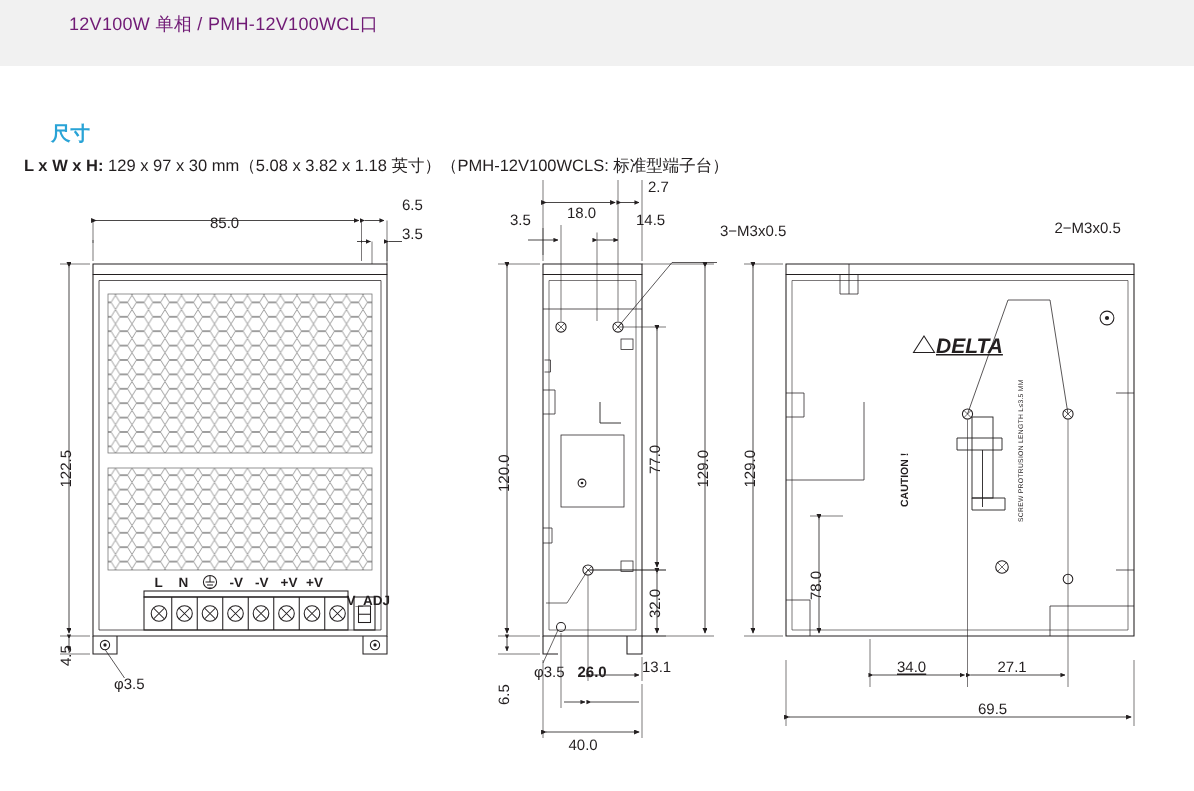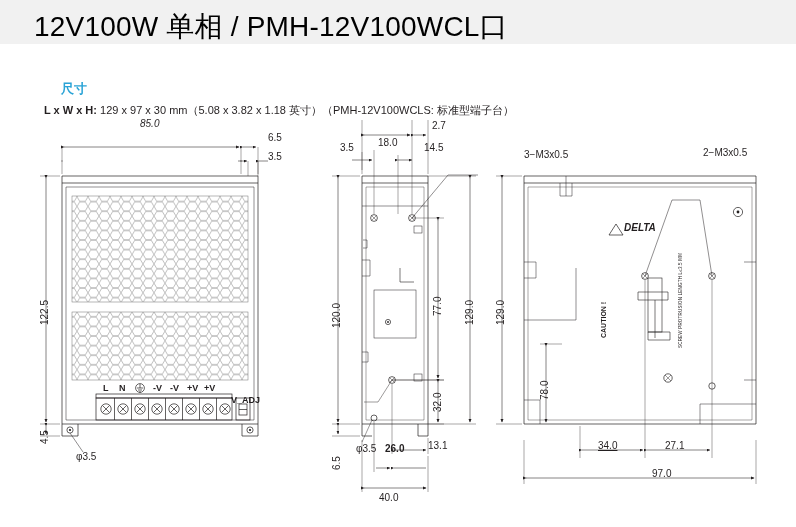--- a/index.html
+++ b/index.html
@@ -17,39 +17,38 @@
   }
   .header-band {
     position: absolute;
     left: 0; top: 0;
     width: 796px;
     height: 44px;
     background: #f1f1f1;
   }
   .header-title {
     position: absolute;
-    left: 34px;
+    left: 46px;
     top: 8px;
-    font-size: 28px;
-    color: #000000;
+    font-size: 12px;
+    color: #701a75;
     letter-spacing: 0.2px;
     white-space: nowrap;
   }
   .section-title {
     position: absolute;
     left: 34px;
     top: 80px;
     font-size: 13px;
     font-weight: bold;
     color: #29a3d6;
-    margin-left: 27px;
   }
   .dim-line-text {
     position: absolute;
-    left: 44px;
+    left: 16px;
     top: 103px;
     font-size: 11px;
     color: #231f20;
     white-space: nowrap;
   }
   .dim-line-text b { font-weight: bold; }
 
   
   .canvas {
     position: absolute;
@@ -88,25 +87,26 @@
     position: absolute;
     font-size: 4.5px;
     color: #231f20;
     white-space: nowrap;
     transform-origin: 0 0;
     transform: rotate(-90deg);
     letter-spacing: 0.2px;
   }
   .brand {
     position: absolute;
-    font-size: 10px;
+    font-size: 14px;
     font-style: italic;
     font-weight: bold;
     color: #231f20;
     white-space: nowrap;
+    text-decoration: underline;
   }
   svg { display: block; }
 </style>
 </head>
 <body>
 
 <div class="header-band"></div>
 <div class="header-title">12V100W 单相 / PMH-12V100WCL口</div>
 
 <div class="section-title">尺寸</div>
@@ -326,53 +326,53 @@
     <path d="M645,280 L645,458" stroke-width="0.4"></path>
     <path d="M712,280 L712,458" stroke-width="0.4"></path>
     <path d="M582,450 L643,450" marker-start="url(#arrS)" marker-end="url(#arrS)" stroke-width="0.55"></path>
     <path d="M647,450 L710,450" marker-start="url(#arrS)" marker-end="url(#arrS)" stroke-width="0.55"></path>
     <path d="M524,440 L524,484" stroke-width="0.4"></path>
     <path d="M756,440 L756,484" stroke-width="0.4"></path>
     <path d="M526,478 L754,478" marker-start="url(#arr)" marker-end="url(#arr)" stroke-width="0.55"></path>
   </g>
 </svg>
 
-<div class="lbl" style="left:140px; top:119px;font-style:italic;">85.0</div>
+<div class="lbl" style="left:140px; top:145px;">85.0</div>
 <div class="lbl" style="left:268px; top:133px;">6.5</div>
 <div class="lbl" style="left:268px; top:152px;">3.5</div>
 <div class="lbl vert" style="left:40px; top:325px;">122.5</div>
 <div class="lbl vert" style="left:40px; top:444px;">4.5</div>
 <div class="lbl" style="left:76px; top:452px;">φ3.5</div>
 
 <div class="terminal-lbl" style="left:103px; top:383px;">L</div>
 <div class="terminal-lbl" style="left:119px; top:383px;">N</div>
 <div class="terminal-lbl" style="left:153px; top:383px;">-V</div>
 <div class="terminal-lbl" style="left:170px; top:383px;">-V</div>
 <div class="terminal-lbl" style="left:187px; top:383px;">+V</div>
 <div class="terminal-lbl" style="left:204px; top:383px;">+V</div>
 <div class="terminal-lbl small" style="left:231px; top:395px;">V_ADJ</div>
 
 <div class="lbl" style="left:378px; top:138px;">18.0</div>
 <div class="lbl" style="left:432px; top:121px;">2.7</div>
 <div class="lbl" style="left:340px; top:143px;">3.5</div>
 <div class="lbl" style="left:424px; top:143px;">14.5</div>
-<div class="lbl" style="left:480px; top:150px;margin-left:44px;">3−M3x0.5</div>
+<div class="lbl" style="left:480px; top:150px;">3−M3x0.5</div>
 <div class="lbl vert" style="left:332px; top:328px;">120.0</div>
 <div class="lbl vert" style="left:332px; top:470px;">6.5</div>
 <div class="lbl" style="left:356px; top:444px;">φ3.5</div>
 <div class="lbl vert" style="left:433px; top:316px;">77.0</div>
 <div class="lbl vert" style="left:465px; top:325px;">129.0</div>
 <div class="lbl vert" style="left:433px; top:412px;">32.0</div>
 <div class="lbl" style="left:428px; top:441px;">13.1</div>
 <div class="lbl" style="left:385px; top:444px;font-weight:bold;">26.0</div>
 <div class="lbl" style="left:379px; top:493px;">40.0</div>
 
 <div class="lbl" style="left:703px; top:148px;">2−M3x0.5</div>
 <div class="lbl vert" style="left:496px; top:325px;">129.0</div>
 <div class="lbl vert" style="left:540px; top:400px;">78.0</div>
 <div class="lbl" style="left:598px; top:441px;text-decoration:underline;">34.0</div>
 <div class="lbl" style="left:665px; top:441px;">27.1</div>
-<div class="lbl" style="left:652px; top:469px;">97.0</div>
+<div class="lbl" style="left:652px; top:469px;">69.5</div>
 <div class="brand" style="left:624px; top:222px;">DELTA</div>
 <div class="caution" style="left:600px; top:338px;">CAUTION !</div>
 <div class="caution-sub" style="left:678px; top:348px;">SCREW PROTRUSION LENGTH L≤3.5 MM</div>
 
 </div>
 
 </body></html>

